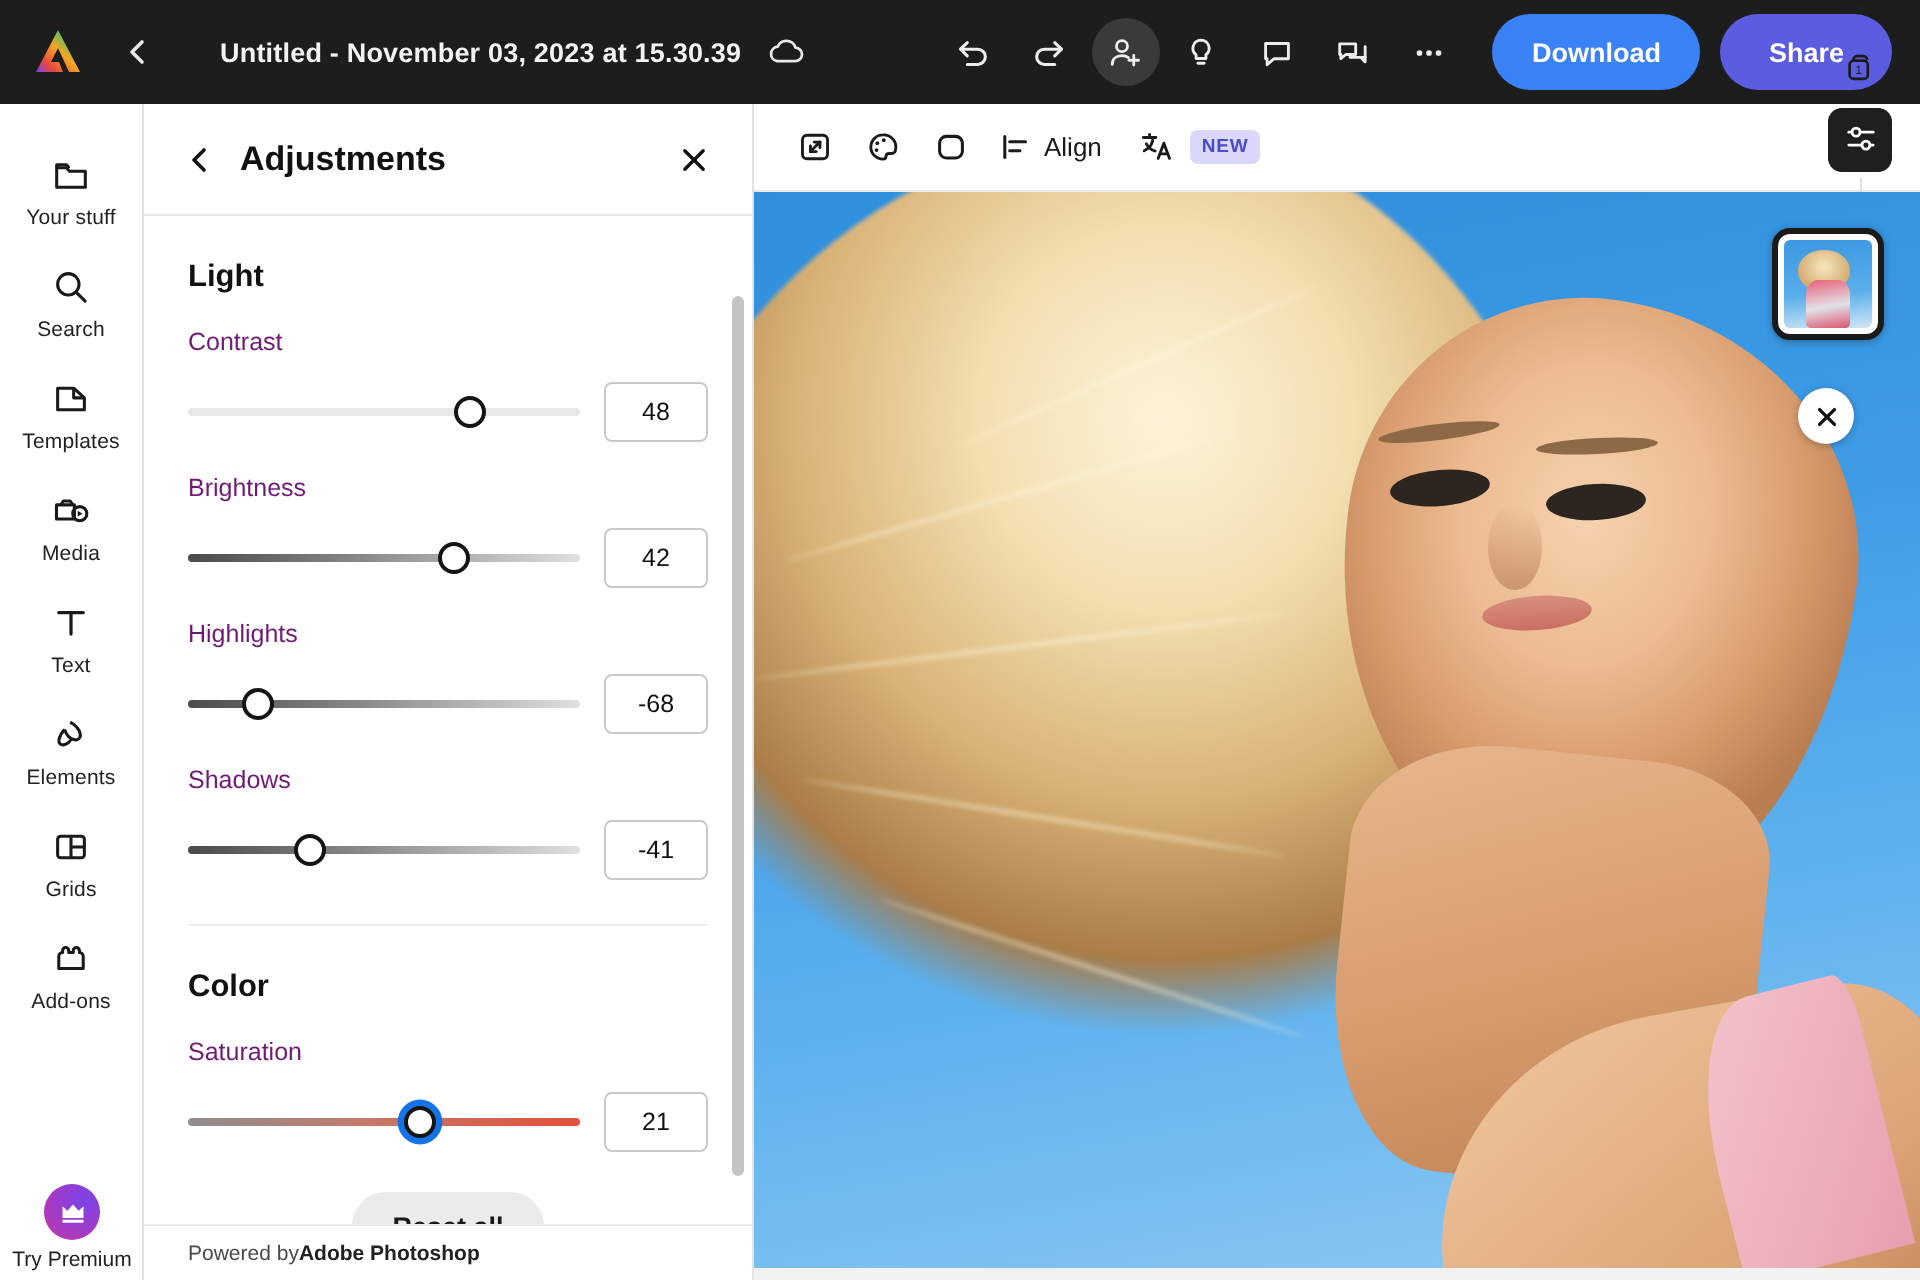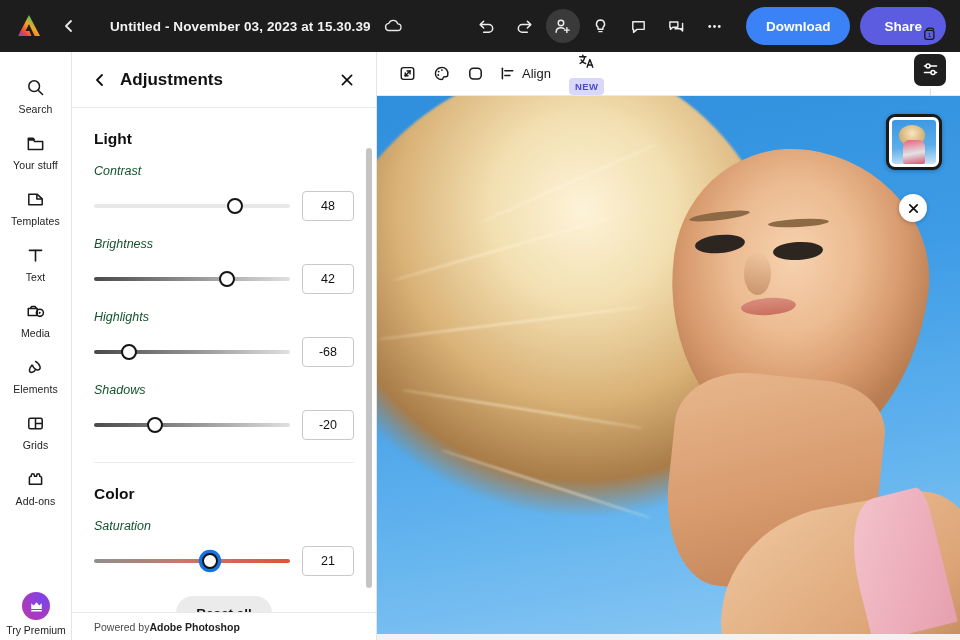--- a/index.html
+++ b/index.html
@@ -83,21 +83,21 @@
   .panel-head {
     height: 56px; flex: 0 0 56px; display: flex; align-items: center;
     padding: 0 16px; border-bottom: 1px solid #eaeaea;
   }
   .panel-back { width: 24px; height: 24px; display: flex; align-items: center; justify-content: center; cursor: pointer; }
   .panel-title { font-size: 17px; font-weight: bold; color: #111; margin-left: 8px; }
   .panel-close { margin-left: auto; width: 26px; height: 26px; display: flex; align-items: center; justify-content: center; cursor: pointer; }
   .panel-scroll { flex: 1 1 auto; overflow: hidden; padding: 0 22px; position: relative; }
   .sec-title { font-size: 15.5px; font-weight: bold; color: #111; margin: 22px 0 0; }
   .ctrl { margin-top: 16px; }
-  .ctrl-label { font-size: 12.5px; color: #14532d; margin-bottom: 13px; font-style: italic; }
+  .ctrl-label { font-size: 12.5px; color: #701a75; margin-bottom: 13px; }
   .ctrl-row { display: flex; align-items: center; gap: 12px; }
   .slider { position: relative; flex: 1 1 auto; height: 20px; cursor: pointer; }
   .track {
     position: absolute; top: 8px; left: 0; right: 0; height: 4px; border-radius: 2px;
     background: #e8e8e8;
   }
   .track.grad { background: linear-gradient(to right, #4a4a4a 0%, #8a8a8a 45%, #e0e0e0 100%); }
   .track.sat { background: linear-gradient(to right, #8f8f8f 0%, #c47a6b 45%, #e2513a 100%); }
   .thumb {
     position: absolute; top: 2px; width: 16px; height: 16px; border-radius: 50%;
@@ -135,21 +135,21 @@
     padding: 0 14px; border-bottom: 1px solid #e8e8e8; gap: 2px;
   }
   .ct-btn {
     width: 32px; height: 32px; border-radius: 7px;
     display: flex; align-items: center; justify-content: center; cursor: pointer; color: #1a1a1a;
   }
   .ct-btn.active { background: #1f1f1f; color: #fff; }
   .ct-btn.disabled { color: #bdbdbd; cursor: default; }
   .ct-align { display: flex; align-items: center; gap: 6px; padding: 0 8px 0 6px; height: 32px; border-radius: 7px; cursor: pointer; }
   .ct-align-label { font-size: 13px; color: #1a1a1a; }
-  .ct-trans { display: flex; align-items: center; gap: 7px; margin-left: 8px; cursor: pointer; flex-direction: column; }
+  .ct-trans { display: flex; align-items: center; gap: 7px; margin-left: 8px; cursor: pointer; }
   .badge-new {
     background: #d9d8fb; color: #4b4ac8; font-size: 9.5px; font-weight: bold;
     padding: 3px 6px; border-radius: 4px; letter-spacing: .4px;
   }
   .ct-right { margin-left: auto; display: flex; align-items: center; gap: 3px; flex-direction: column; }
   .zoom-val { font-size: 12.5px; color: #1a1a1a; font-weight: bold; margin-right: 2px; cursor: pointer; }
   .ct-sep { width: 1px; height: 22px; background: #dedede; margin: 0 6px; }
 
   .stage { flex: 1 1 auto; position: relative; overflow: hidden; background: #fff; }
   .artboard { position: absolute; inset: 0 0 6px 0; overflow: hidden; }
@@ -302,64 +302,64 @@
       <div class="btn-download">Download</div>
       <div class="btn-share">Share</div>
     </div>
   </div>
 
   <div class="body-row">
 
     <div class="rail">
       <div class="rail-item">
         <div class="rail-ic">
+          <svg width="21" height="21" viewBox="0 0 22 22" fill="none" stroke="#1a1a1a" stroke-width="1.6" stroke-linejoin="round">
+              <path d="M3.5 7.2 h5.2 l1.4 1.8 h8.4 v8.4 h-15 Z"></path>
+              <path d="M3.5 7.2 v-1.6 h5.2 l1.4 1.8"></path>
+            </svg>
+        </div>
+        <div class="rail-label">Your stuff</div>
+      </div>
+      <div class="rail-item">
+        <div class="rail-ic">
           <svg width="21" height="21" viewBox="0 0 22 22" fill="none" stroke="#1a1a1a" stroke-width="1.6" stroke-linecap="round">
               <circle cx="9.6" cy="9.6" r="5.6"></circle>
               <path d="M13.8 13.8 L18.4 18.4"></path>
             </svg>
         </div>
         <div class="rail-label">Search</div>
       </div>
       <div class="rail-item">
         <div class="rail-ic">
           <svg width="21" height="21" viewBox="0 0 22 22" fill="none" stroke="#1a1a1a" stroke-width="1.6" stroke-linejoin="round">
-              <path d="M3.5 7.2 h5.2 l1.4 1.8 h8.4 v8.4 h-15 Z"></path>
-              <path d="M3.5 7.2 v-1.6 h5.2 l1.4 1.8"></path>
-            </svg>
-        </div>
-        <div class="rail-label">Your stuff</div>
-      </div>
-      <div class="rail-item">
-        <div class="rail-ic">
-          <svg width="21" height="21" viewBox="0 0 22 22" fill="none" stroke="#1a1a1a" stroke-width="1.6" stroke-linejoin="round">
               <path d="M4 5.4 h8.6 l5.4 5 v6.2 H4 Z"></path>
               <path d="M12.4 5.4 l0 5 h5.6"></path>
             </svg>
         </div>
         <div class="rail-label">Templates</div>
-      </div>
-      <div class="rail-item">
-        <div class="rail-ic">
-          <svg width="21" height="21" viewBox="0 0 22 22" fill="none" stroke="#1a1a1a" stroke-width="1.7" stroke-linecap="round">
-              <path d="M4.6 5.6 h12.8"></path>
-              <path d="M11 5.6 v11.2"></path>
-            </svg>
-        </div>
-        <div class="rail-label">Text</div>
       </div>
       <div class="rail-item">
         <div class="rail-ic">
           <svg width="21" height="21" viewBox="0 0 22 22" fill="none" stroke="#1a1a1a" stroke-width="1.6" stroke-linejoin="round">
               <path d="M3.4 7.8 h9.4 v7.4 H3.4 Z"></path>
               <circle cx="15.6" cy="12.4" r="3.7"></circle>
               <path d="M14.5 10.9 l2.5 1.5 l-2.5 1.5 Z" fill="#1a1a1a" stroke="none"></path>
               <path d="M5.6 7.8 l1.4-2 h3.6 l1.4 2"></path>
             </svg>
         </div>
         <div class="rail-label">Media</div>
+      </div>
+      <div class="rail-item">
+        <div class="rail-ic">
+          <svg width="21" height="21" viewBox="0 0 22 22" fill="none" stroke="#1a1a1a" stroke-width="1.7" stroke-linecap="round">
+              <path d="M4.6 5.6 h12.8"></path>
+              <path d="M11 5.6 v11.2"></path>
+            </svg>
+        </div>
+        <div class="rail-label">Text</div>
       </div>
       <div class="rail-item">
         <div class="rail-ic">
           <svg width="21" height="21" viewBox="0 0 22 22" fill="none" stroke="#1a1a1a" stroke-width="1.6" stroke-linejoin="round">
               <path d="M10.6 4.3 c2.6 1.4 4.6 3.6 5.2 6 c.5 2-1 3.6-3 3.2 c-2.4-.5-4.3-2.8-5.2-5.4"></path>
               <path d="M7.6 8.1 c-1.5 1.6-2.6 3.6-2.9 5.4 c-.3 1.8 1 3 2.7 2.6 c1.8-.4 3.3-1.9 4.2-3.6"></path>
             </svg>
         </div>
         <div class="rail-label">Elements</div>
       </div>
@@ -444,21 +444,21 @@
           </div>
         </div>
 
         <div class="ctrl">
           <div class="ctrl-label">Shadows</div>
           <div class="ctrl-row">
             <div class="slider">
               <div class="track grad"></div>
               <div class="thumb" style="left: 31%;"></div>
             </div>
-            <div class="numbox">-20</div>
+            <div class="numbox">-41</div>
           </div>
         </div>
 
         <div class="divider"></div>
 
         <div class="sec-title">Color</div>
 
         <div class="ctrl">
           <div class="ctrl-label">Saturation</div>
           <div class="ctrl-row">

